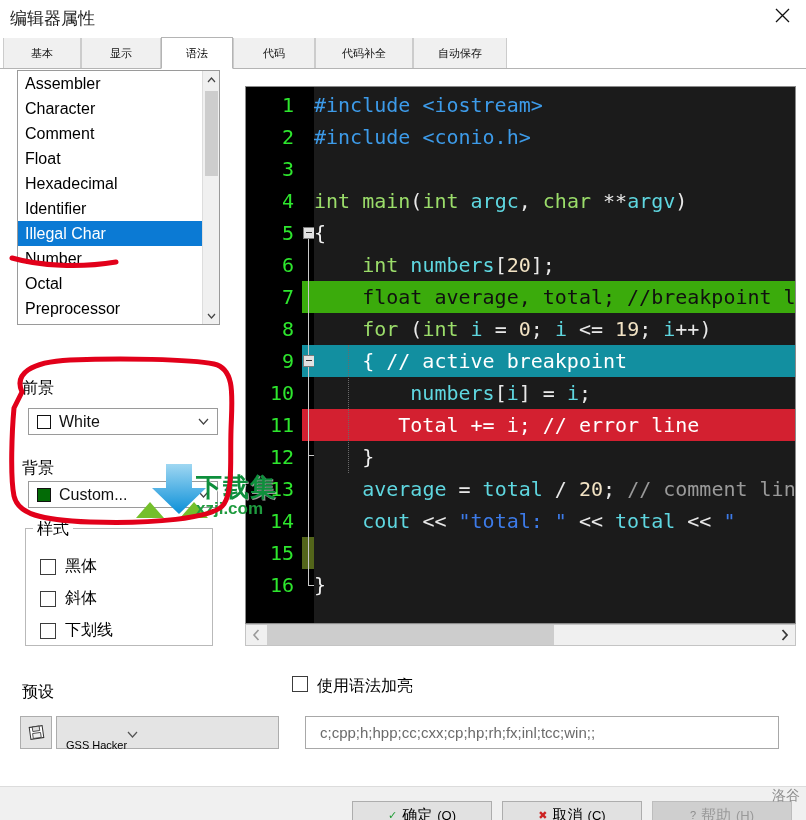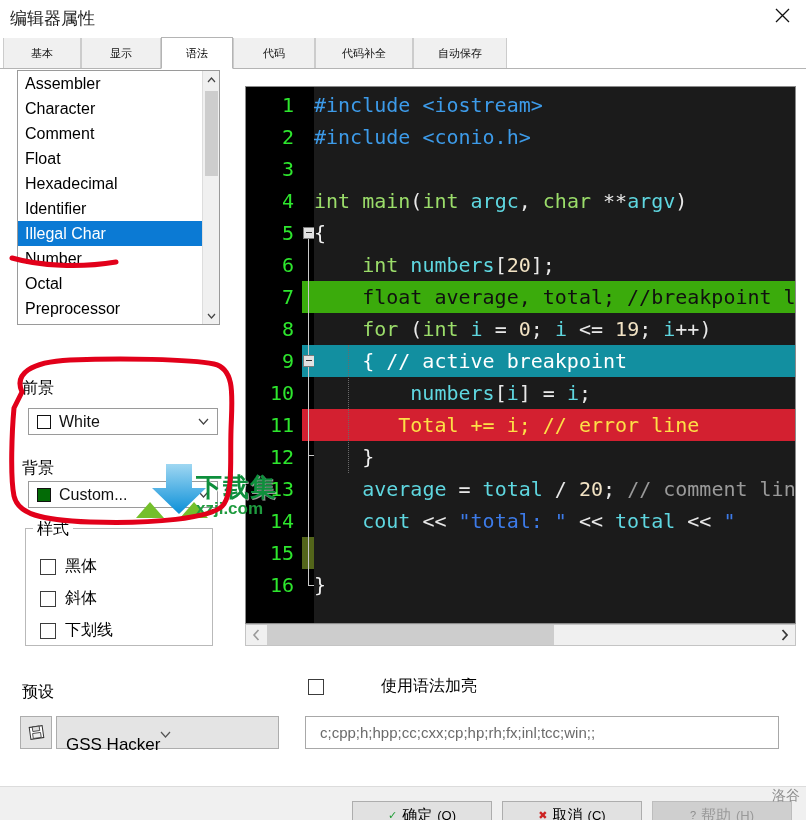--- a/index.html
+++ b/index.html
@@ -51,23 +51,23 @@
   .cbox{width:16px;height:16px;border:1px solid #3c3c3c;background:#fff;box-sizing:border-box;}
   .cblabel{margin-left:9px;font-size:16px;color:#000;}
   
   #preset-label{position:absolute;left:22px;top:682px;font-size:16px;}
   #preset-icon{position:absolute;left:20px;top:716px;width:32px;height:33px;
     background:#e4e4e4;border:1px solid #adadad;box-sizing:border-box;
     display:flex;align-items:center;justify-content:center;cursor:pointer;}
   #preset-combo{position:absolute;left:56px;top:716px;width:223px;height:33px;
     background:#e4e4e4;border:1px solid #adadad;box-sizing:border-box;
     display:flex;align-items:center;cursor:pointer;}
-  #preset-combo .ctext{margin-left:9px;font-size:17px;margin-top:24px;}
-  
-  #hl-row{position:absolute;left:308px;top:676px;display:flex;align-items:center;cursor:pointer;gap:48px;}
+  #preset-combo .ctext{margin-left:9px;font-size:11px;margin-top:24px;}
+  
+  #hl-row{position:absolute;left:292px;top:676px;display:flex;align-items:flex-start;cursor:pointer;}
   #ext-input{position:absolute;left:305px;top:716px;width:474px;height:33px;
     background:#fff;border:1px solid #a8a8a8;box-sizing:border-box;
     font-family:"Liberation Sans",sans-serif;font-size:15px;color:#6b6b6b;padding-left:14px;}
   
   #code-wrap{position:absolute;left:245px;top:86px;width:551px;height:538px;
     border:1px solid #8b8b8b;box-sizing:border-box;background:#1b1b1b;overflow:hidden;}
   #gutter{position:absolute;left:0;top:0;width:56px;height:100%;background:#000;}
   #fold{position:absolute;left:56px;top:0;width:12px;height:100%;background:#000;}
   #code{position:absolute;left:68px;top:0;right:0;bottom:0;background:#1b1b1b;}
   .ln{position:absolute;right:8px;color:#2ee62e;font-family:"DejaVu Sans Mono",monospace;
@@ -268,21 +268,21 @@
       <div class="crow" style="top: 2px;"><span style="color: rgb(61, 155, 233);">#include </span><span style="color: rgb(61, 155, 233);">&lt;iostream&gt;</span></div>
       <div class="crow" style="top: 34px;"><span style="color: rgb(61, 155, 233);">#include </span><span style="color: rgb(61, 155, 233);">&lt;conio.h&gt;</span></div>
       <div class="crow" style="top: 66px;"></div>
       <div class="crow" style="top: 98px;"><span style="color: rgb(155, 221, 106);">int</span><span style="color: rgb(232, 232, 232);"> </span><span style="color: rgb(155, 221, 106);">main</span><span style="color: rgb(232, 232, 232);">(</span><span style="color: rgb(155, 221, 106);">int</span><span style="color: rgb(232, 232, 232);"> </span><span style="color: rgb(95, 215, 224);">argc</span><span style="color: rgb(232, 232, 232);">, </span><span style="color: rgb(155, 221, 106);">char</span><span style="color: rgb(232, 232, 232);"> **</span><span style="color: rgb(95, 215, 224);">argv</span><span style="color: rgb(232, 232, 232);">)</span></div>
       <div class="crow" style="top: 130px;"><span style="color: rgb(242, 242, 242);">{</span></div>
       <div class="crow" style="top: 162px;"><span style="color: rgb(232, 232, 232);">    </span><span style="color: rgb(155, 221, 106);">int</span><span style="color: rgb(232, 232, 232);"> </span><span style="color: rgb(95, 215, 224);">numbers</span><span style="color: rgb(232, 232, 232);">[</span><span style="color: rgb(242, 227, 196);">20</span><span style="color: rgb(232, 232, 232);">];</span></div>
       <div class="crow" style="top: 194px; background: rgb(59, 171, 12);"><span style="color: rgb(16, 16, 16);">    float average, total; //breakpoint line</span></div>
       <div class="crow" style="top: 226px;"><span style="color: rgb(232, 232, 232);">    </span><span style="color: rgb(155, 221, 106);">for</span><span style="color: rgb(232, 232, 232);"> (</span><span style="color: rgb(155, 221, 106);">int</span><span style="color: rgb(232, 232, 232);"> </span><span style="color: rgb(95, 215, 224);">i</span><span style="color: rgb(232, 232, 232);"> = </span><span style="color: rgb(242, 227, 196);">0</span><span style="color: rgb(232, 232, 232);">; </span><span style="color: rgb(95, 215, 224);">i</span><span style="color: rgb(232, 232, 232);"> &lt;= </span><span style="color: rgb(242, 227, 196);">19</span><span style="color: rgb(232, 232, 232);">; </span><span style="color: rgb(95, 215, 224);">i</span><span style="color: rgb(232, 232, 232);">++)</span></div>
       <div class="crow" style="top: 258px; background: rgb(18, 143, 160);"><span style="color: rgb(255, 255, 255);">    { // active breakpoint</span></div>
       <div class="crow" style="top: 290px;"><span style="color: rgb(232, 232, 232);">        </span><span style="color: rgb(95, 215, 224);">numbers</span><span style="color: rgb(232, 232, 232);">[</span><span style="color: rgb(95, 215, 224);">i</span><span style="color: rgb(232, 232, 232);">] = </span><span style="color: rgb(95, 215, 224);">i</span><span style="color: rgb(232, 232, 232);">;</span></div>
-      <div class="crow" style="top: 322px; background: rgb(211, 32, 48);"><span style="color: #fde047;">       Total += i; // error line</span></div>
+      <div class="crow" style="top: 322px; background: rgb(211, 32, 48);"><span style="color: #ffffff;">       Total += i; // error line</span></div>
       <div class="crow" style="top: 354px;"><span style="color: rgb(242, 242, 242);">    }</span></div>
       <div class="crow" style="top: 386px;"><span style="color: rgb(232, 232, 232);">    </span><span style="color: rgb(95, 215, 224);">average</span><span style="color: rgb(232, 232, 232);"> = </span><span style="color: rgb(95, 215, 224);">total</span><span style="color: rgb(232, 232, 232);"> / </span><span style="color: rgb(242, 227, 196);">20</span><span style="color: rgb(232, 232, 232);">; </span><span style="color: rgb(154, 154, 154);">// comment line</span></div>
       <div class="crow" style="top: 418px;"><span style="color: rgb(232, 232, 232);">    </span><span style="color: rgb(95, 215, 224);">cout</span><span style="color: rgb(232, 232, 232);"> &lt;&lt; </span><span style="color: rgb(61, 123, 233);">"total: "</span><span style="color: rgb(232, 232, 232);"> &lt;&lt; </span><span style="color: rgb(95, 215, 224);">total</span><span style="color: rgb(232, 232, 232);"> &lt;&lt; </span><span style="color: rgb(61, 123, 233);">"</span></div>
       <div class="crow" style="top: 482px;"><span style="color: rgb(242, 242, 242);">}</span></div>
       <div class="indent" style="left: 34px; top: 258px; height: 128px;"></div>
     </div>
 </div>
 
 <div id="hscroll">
   <div id="hs-left">

